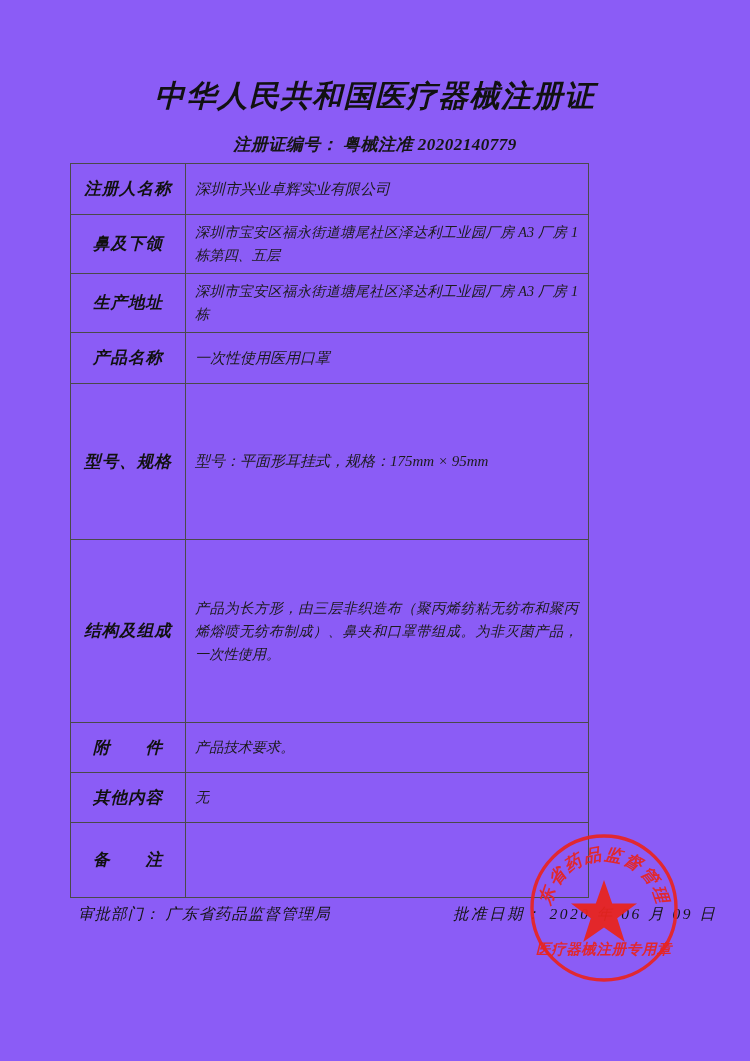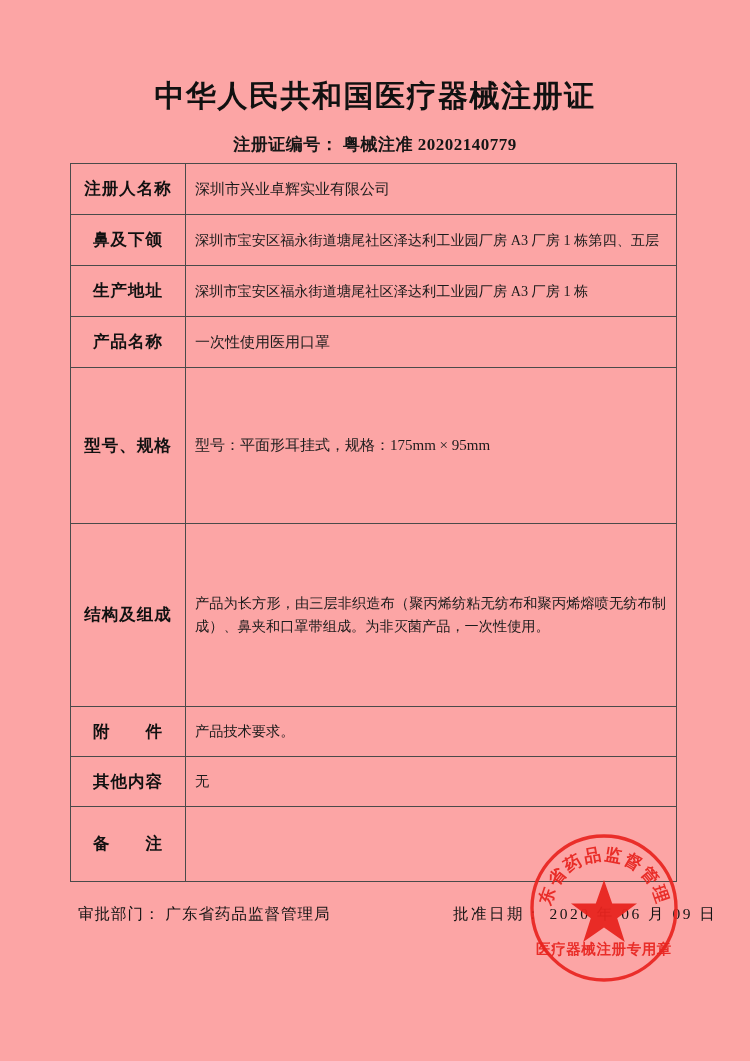--- a/index.html
+++ b/index.html
@@ -12,21 +12,22 @@
     height: 1061px;
     position: relative;
     font-family: "Liberation Serif", "DejaVu Serif", serif;
     color: #1a1a1a;
     overflow: hidden;
   }
 
   .page {
     position: absolute;
     inset: 0;
-    background: #fca5a5;
+    background: #8b5cf6;
+    font-style: italic;
   }
 
   
   .doc-title {
     position: absolute;
     top: 76px;
     left: 0;
     width: 750px;
     text-align: center;
     font-size: 30px;
@@ -46,21 +47,21 @@
     font-weight: bold;
     letter-spacing: 0.5px;
     color: #161616;
   }
 
   
   .cert-table {
     position: absolute;
     left: 70px;
     top: 163px;
-    width: 607px;
+    width: 519px;
     border-collapse: collapse;
     table-layout: fixed;
   }
   .cert-table td {
     border: 1px solid #4a4a4a;
     padding: 0;
     vertical-align: middle;
   }
   .cert-table td.label {
     width: 110px;

